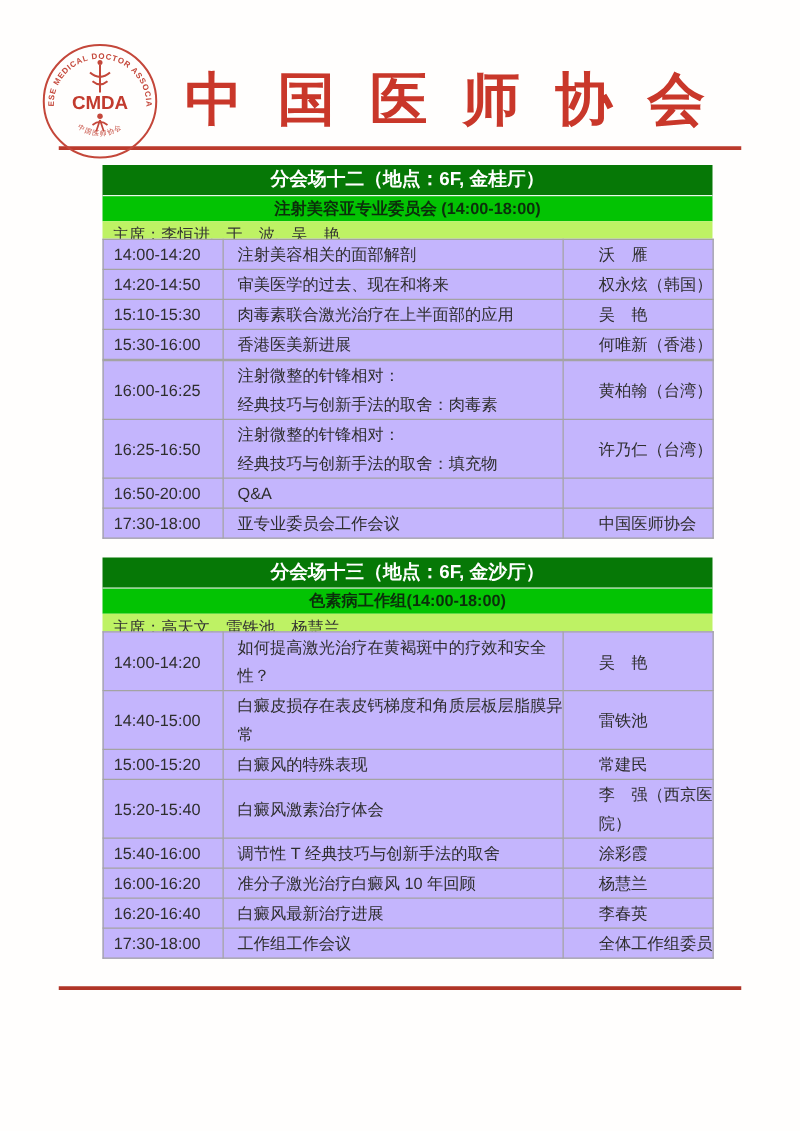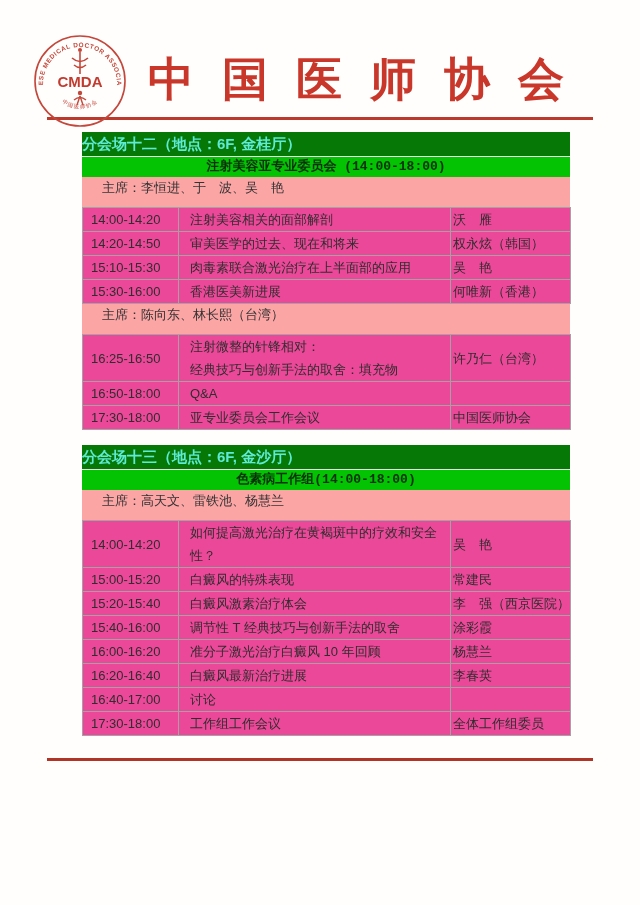--- a/index.html
+++ b/index.html
@@ -10,32 +10,32 @@
   .header { position:relative; padding-top:36px; }
   .logo { position:absolute; left:33px; top:34px; width:94px; height:94px; }
   .title { margin:20px 0 0 148px; font-family:"Liberation Serif","DejaVu Serif",serif;
            font-size:46px; font-weight:bold; color:#c9372a; letter-spacing:28px;
            line-height:1.05; white-space:nowrap; }
   .header-rule { border-top:3px solid #bb3a2c; margin:13px 47px 0 47px; }
 
   
   .schedule { margin:12px 70px 0 82px; }
   .session + .session { margin-top:15px; }
-  .session-title { background:#067806; color:#5eead4; font-weight:bold; font-size:15px;
-                   line-height:24px; height:25px; border-bottom:1px solid #e9f7e9; }
+  .session-title { background:#067806; color:#ffffff; font-weight:bold; font-size:15px;
+                   text-align:center; line-height:24px; height:25px; border-bottom:1px solid #e9f7e9; }
   .session-subtitle { background:#03c303; color:#0b2f0b; font-weight:bold; font-size:13px;
-                      text-align:center; line-height:20px; height:20px;font-family:Liberation Mono, monospace; }
-  .chair-band { background:#fca5a5; color:#333333; font-size:13px; line-height:22px;
-                height:30px; padding-left:20px; overflow:hidden; }
-  table.rows { width:100%; border-collapse:collapse; table-layout:fixed; background:#ec4899;
+                      text-align:center; line-height:20px; height:20px; }
+  .chair-band { background:#bef264; color:#333333; font-size:13px; line-height:22px;
+                height:14px; padding-left:8px; overflow:hidden; }
+  table.rows { width:100%; border-collapse:collapse; table-layout:fixed; background:#c4b5fd;
                font-size:13px; color:#2e2e2e; }
   table.rows td { border:1px solid #a3a3a3; line-height:23px; vertical-align:middle; }
   td.time { padding-left:8px; }
   td.topic { padding-left:11px; white-space:pre-line; }
-  td.speaker { padding-left:2px;font-family:Liberation Serif, serif; }
+  td.speaker { padding-left:28px;font-family:Liberation Serif, serif; }
 
   
   .footer-rule { border-top:3px solid #b03527; margin:22px 47px 0 47px; }
 </style>
 </head>
 <body>
 
 <div class="page">
 
   <header class="header">
@@ -99,36 +99,41 @@
               <td class="topic">肉毒素联合激光治疗在上半面部的应用</td>
               <td class="speaker">吴　艳</td>
             </tr>
             <tr>
               <td class="time">15:30-16:00</td>
               <td class="topic">香港医美新进展</td>
               <td class="speaker">何唯新（香港）</td>
             </tr>
           </tbody>
         </table>
-        <div class="chair-band">主席：陈向东、林长熙（台湾）</div>
         <table class="rows">
           <colgroup>
             <col style="width: 96px;">
             <col style="width: 272px;">
             <col style="width: 120px;">
           </colgroup>
           <tbody>
             <tr>
+              <td class="time">16:00-16:25</td>
+              <td class="topic">注射微整的针锋相对：
+经典技巧与创新手法的取舍：肉毒素</td>
+              <td class="speaker">黄柏翰（台湾）</td>
+            </tr>
+            <tr>
               <td class="time">16:25-16:50</td>
               <td class="topic">注射微整的针锋相对：
 经典技巧与创新手法的取舍：填充物</td>
               <td class="speaker">许乃仁（台湾）</td>
             </tr>
             <tr>
-              <td class="time">16:50-18:00</td>
+              <td class="time">16:50-20:00</td>
               <td class="topic">Q&amp;A</td>
               <td class="speaker"></td>
             </tr>
             <tr>
               <td class="time">17:30-18:00</td>
               <td class="topic">亚专业委员会工作会议</td>
               <td class="speaker">中国医师协会</td>
             </tr>
           </tbody>
         </table>
@@ -143,20 +148,25 @@
             <col style="width: 272px;">
             <col style="width: 120px;">
           </colgroup>
           <tbody>
             <tr>
               <td class="time">14:00-14:20</td>
               <td class="topic">如何提高激光治疗在黄褐斑中的疗效和安全性？</td>
               <td class="speaker">吴　艳</td>
             </tr>
             <tr>
+              <td class="time">14:40-15:00</td>
+              <td class="topic">白癜皮损存在表皮钙梯度和角质层板层脂膜异常</td>
+              <td class="speaker">雷铁池</td>
+            </tr>
+            <tr>
               <td class="time">15:00-15:20</td>
               <td class="topic">白癜风的特殊表现</td>
               <td class="speaker">常建民</td>
             </tr>
             <tr>
               <td class="time">15:20-15:40</td>
               <td class="topic">白癜风激素治疗体会</td>
               <td class="speaker">李　强（西京医院）</td>
             </tr>
             <tr>
@@ -166,25 +176,20 @@
             </tr>
             <tr>
               <td class="time">16:00-16:20</td>
               <td class="topic">准分子激光治疗白癜风 10 年回顾</td>
               <td class="speaker">杨慧兰</td>
             </tr>
             <tr>
               <td class="time">16:20-16:40</td>
               <td class="topic">白癜风最新治疗进展</td>
               <td class="speaker">李春英</td>
-            </tr>
-            <tr>
-              <td class="time">16:40-17:00</td>
-              <td class="topic">讨论</td>
-              <td class="speaker"></td>
             </tr>
             <tr>
               <td class="time">17:30-18:00</td>
               <td class="topic">工作组工作会议</td>
               <td class="speaker">全体工作组委员</td>
             </tr>
           </tbody>
         </table>
       </section>
     </main>

